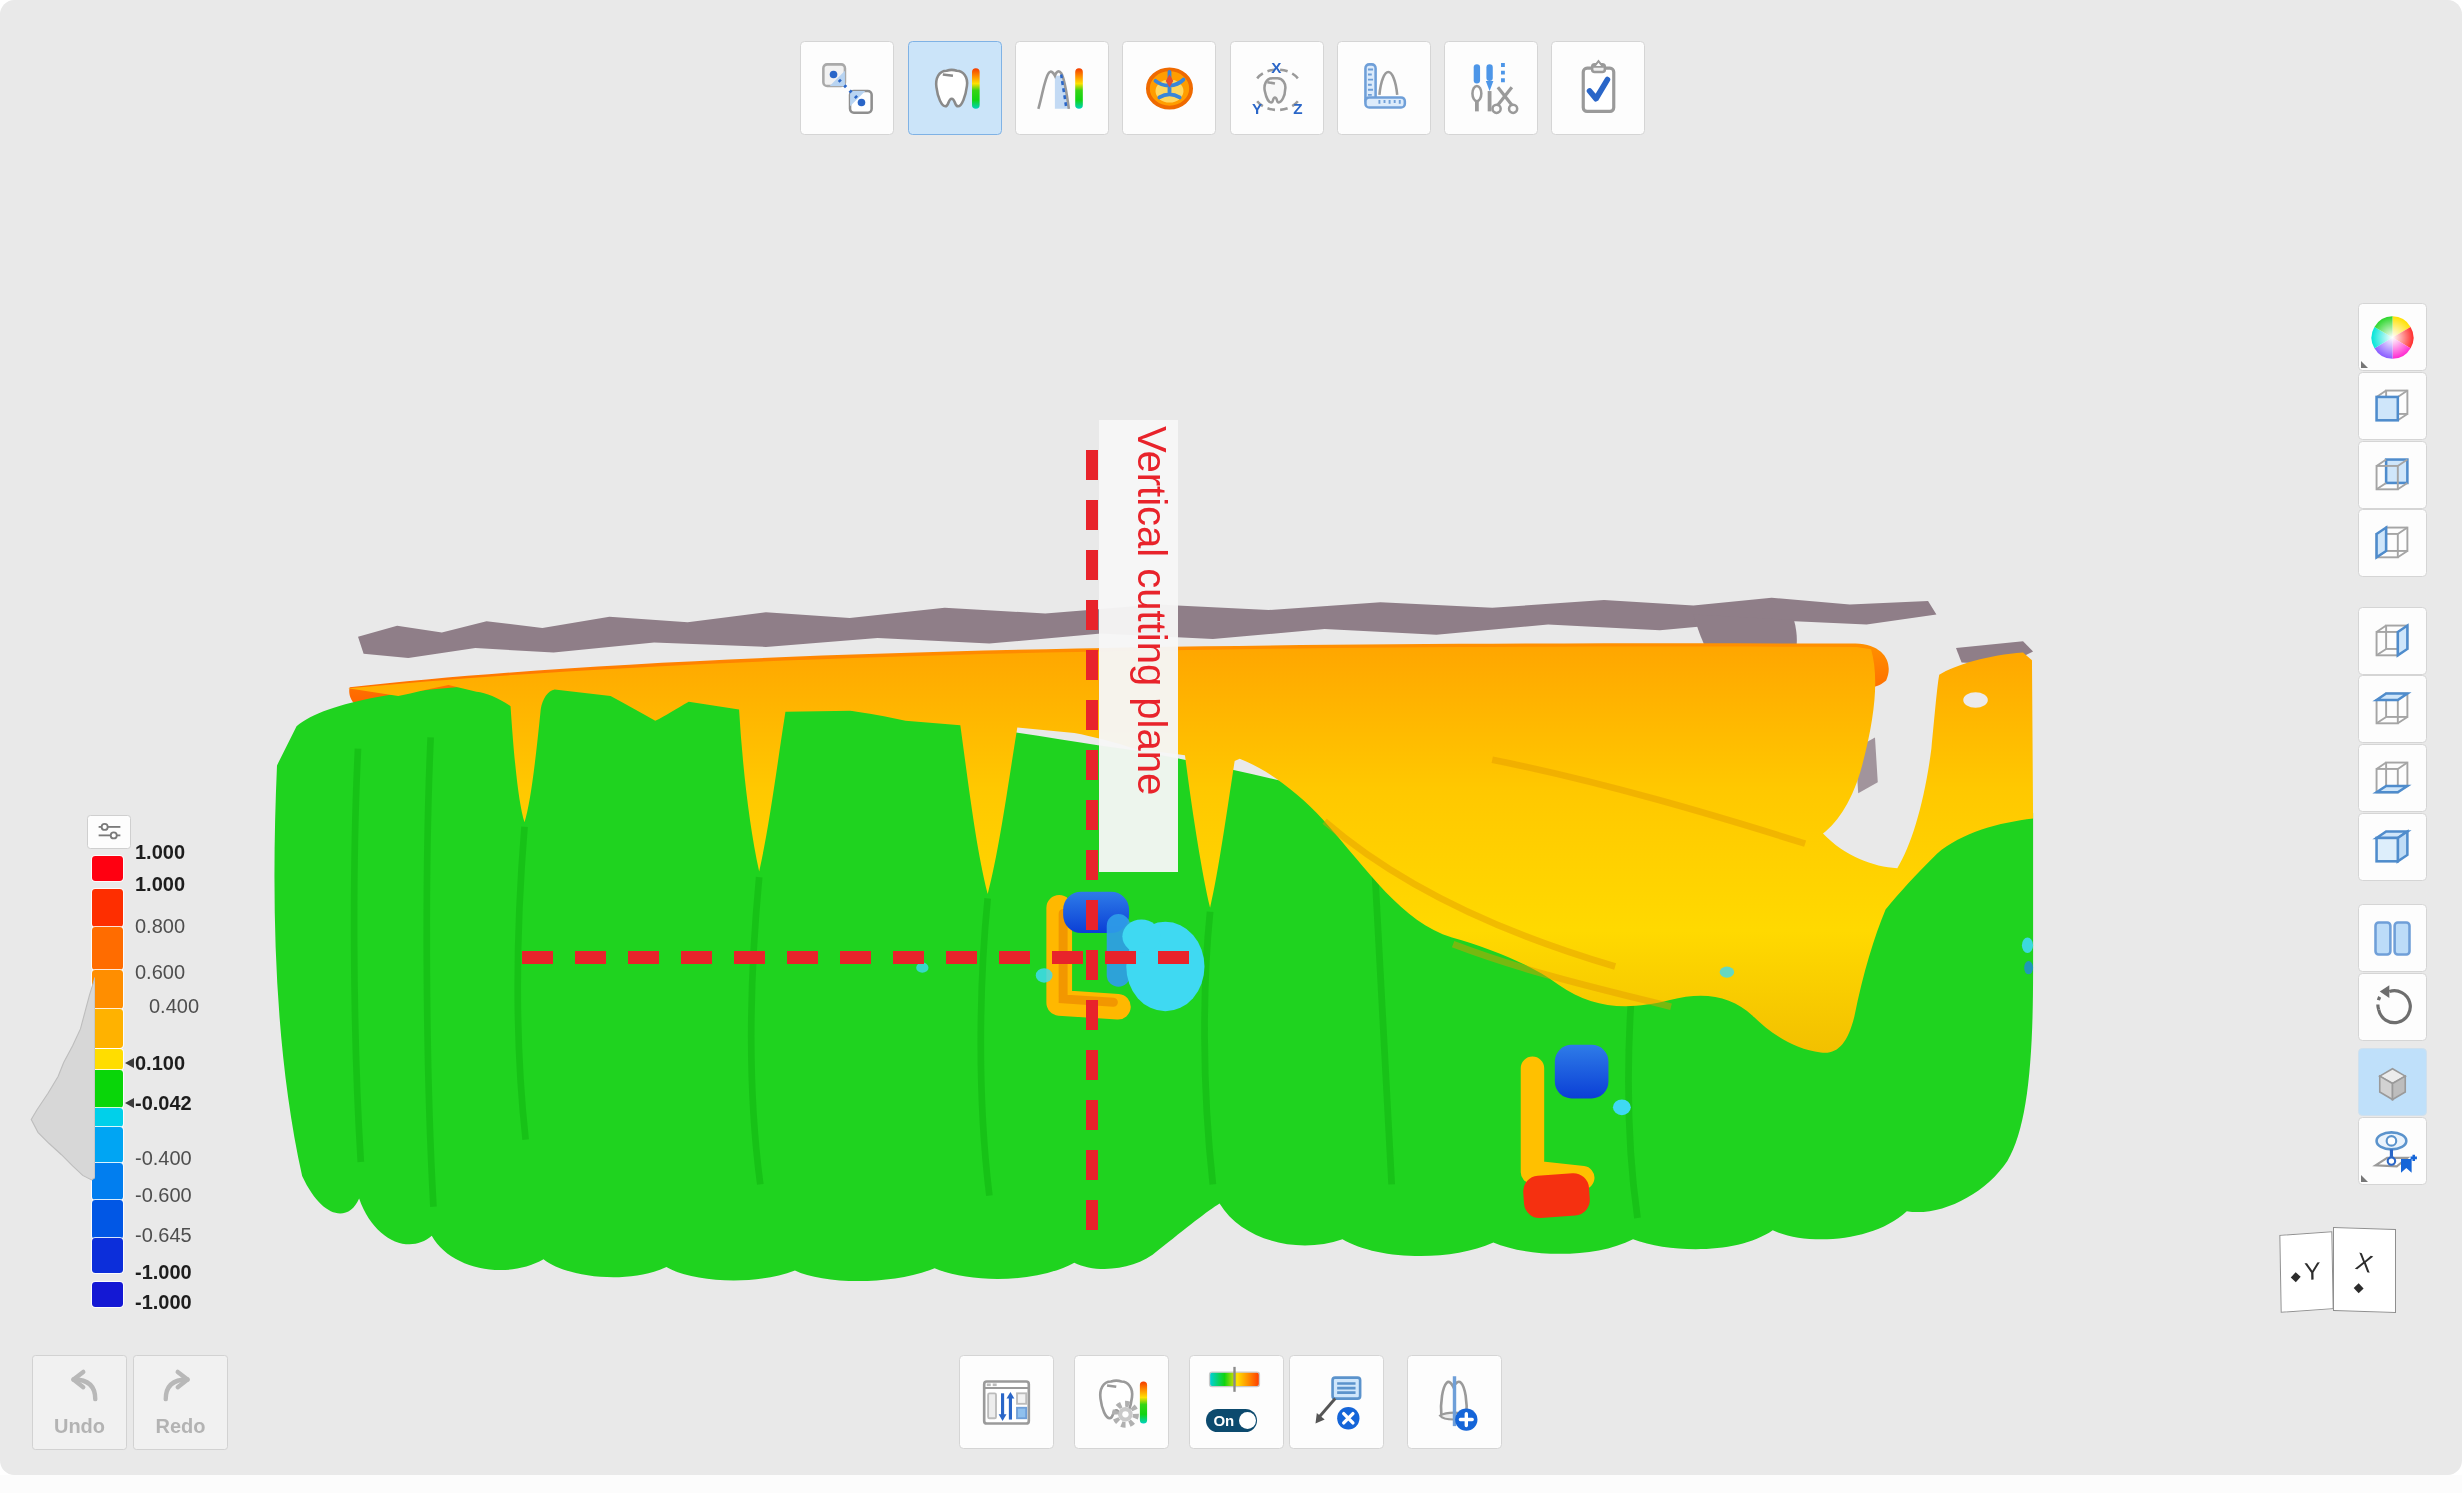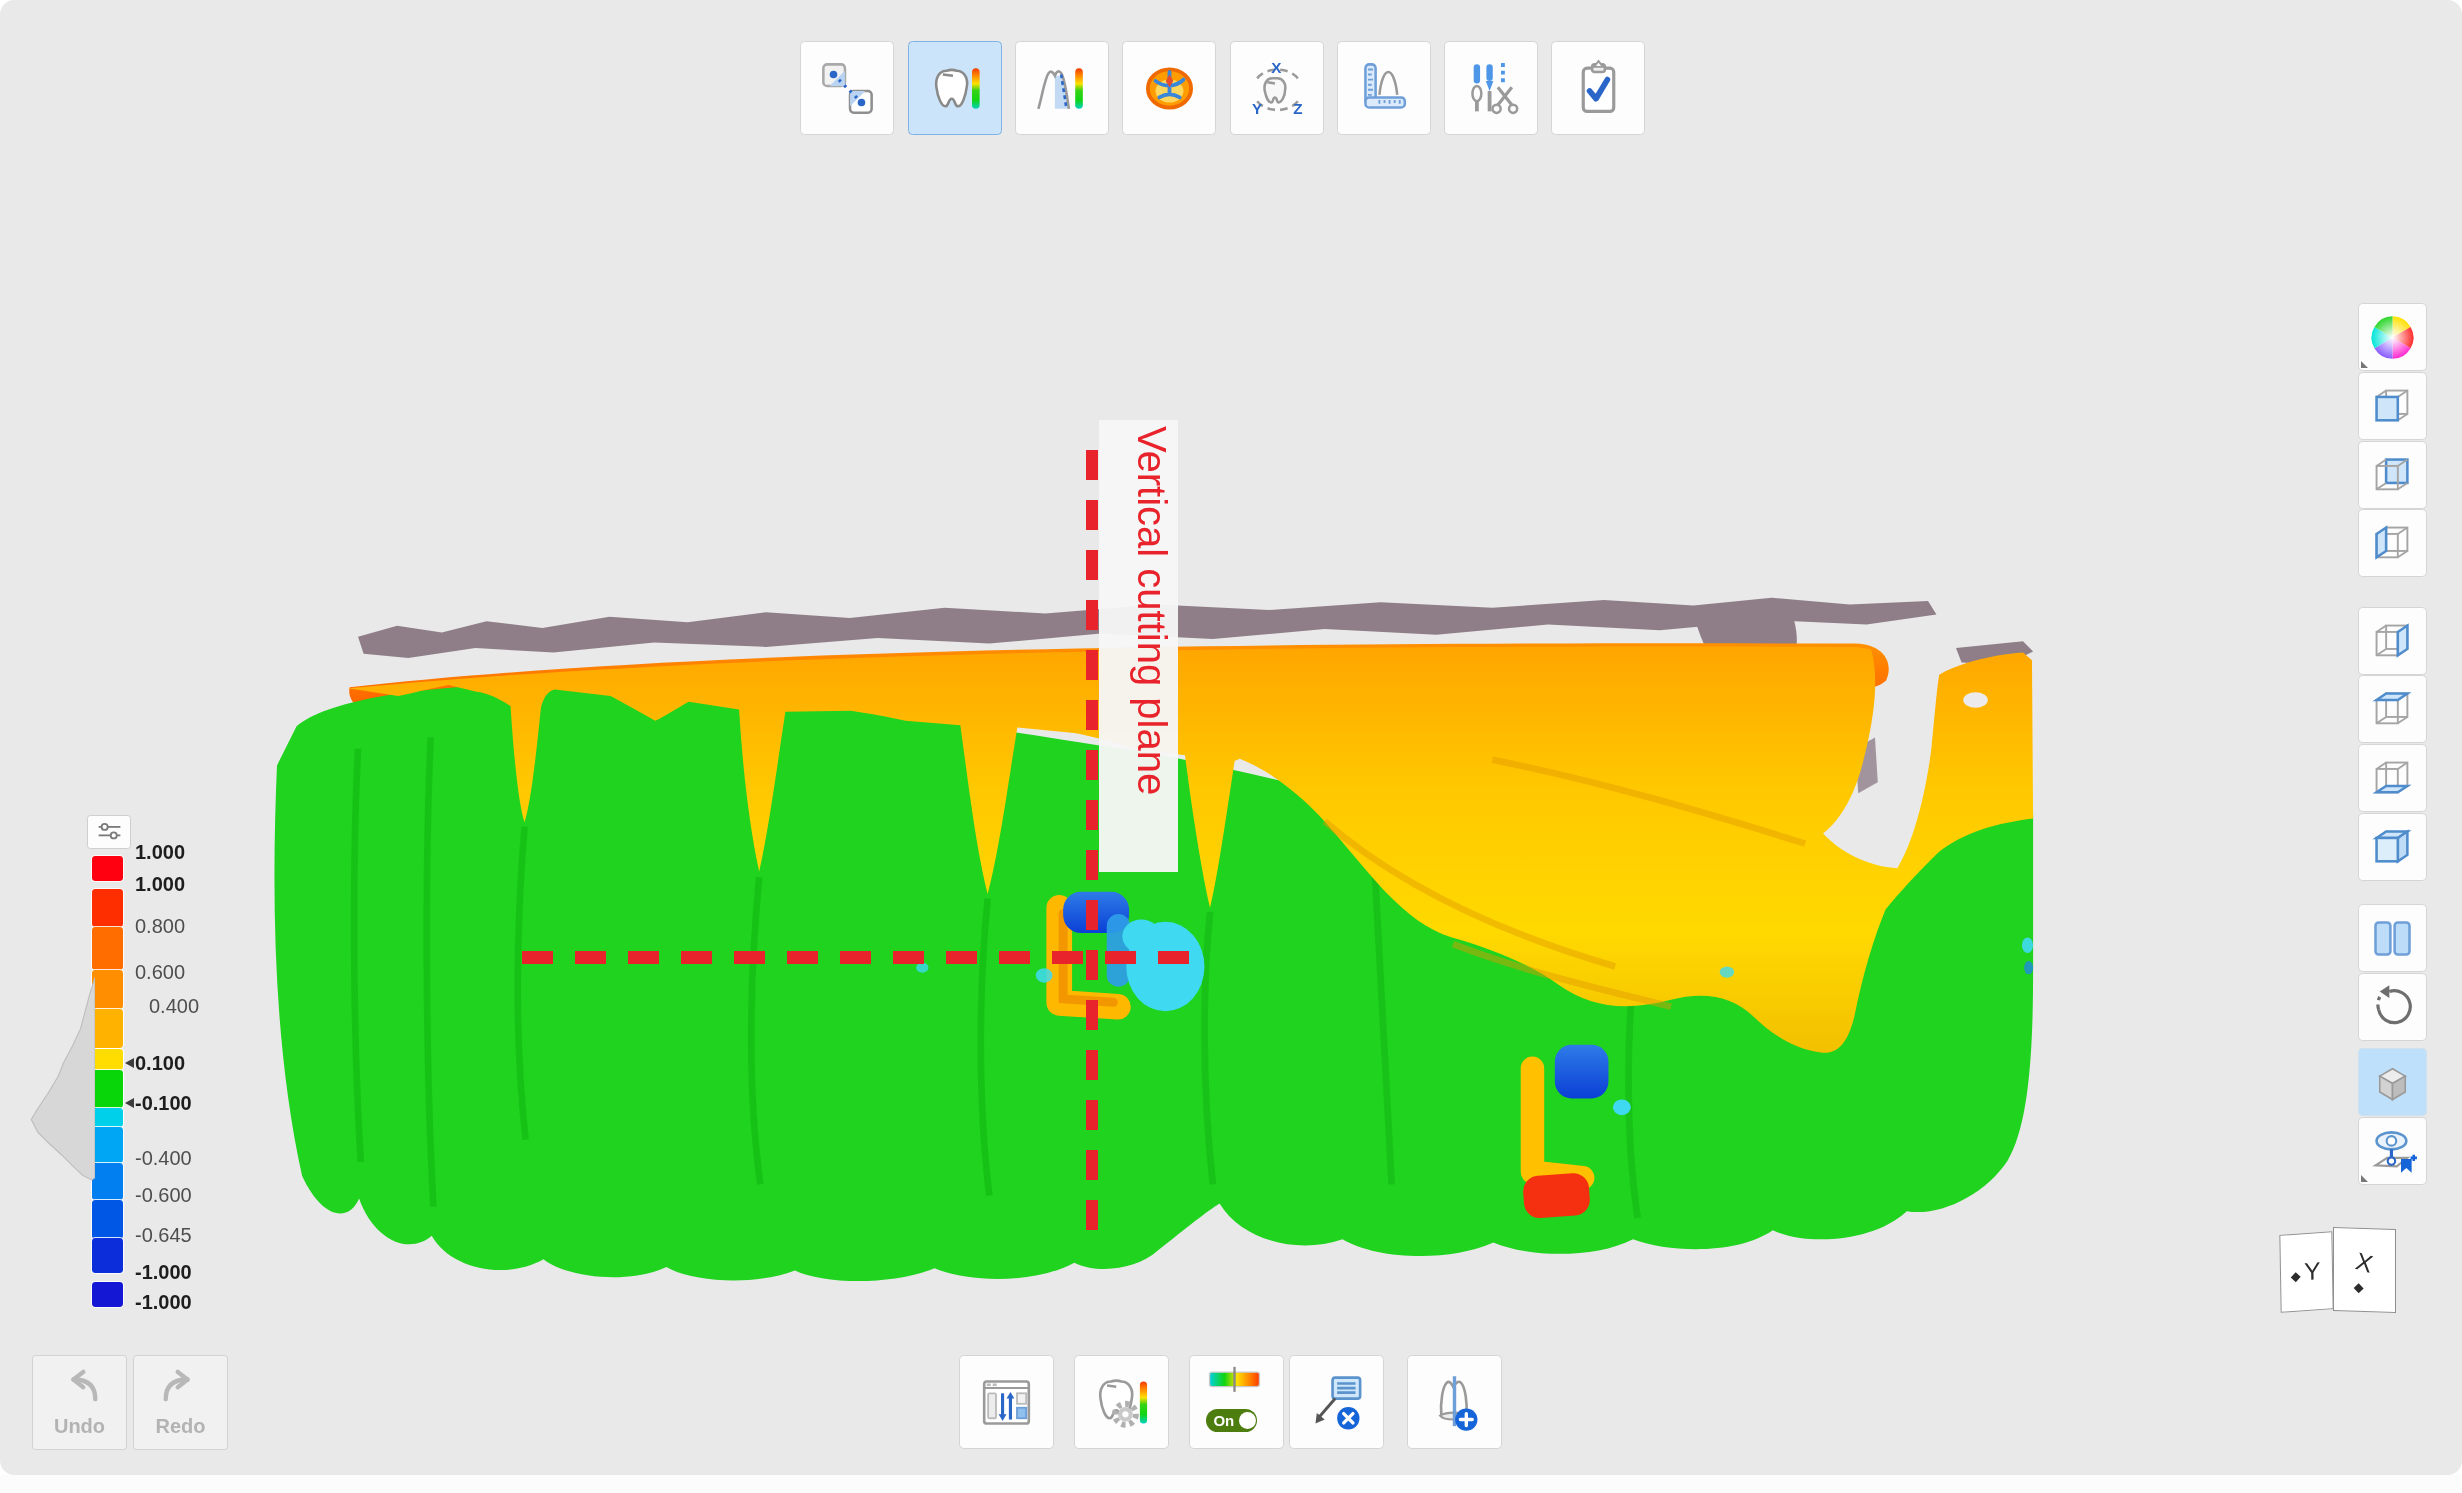--- a/index.html
+++ b/index.html
@@ -58,21 +58,21 @@
   
   #nav-cube { position:absolute; left:2280px; top:1227px; width:123px; height:95px; }
   .cube-face { position:absolute; background:#fff; border:1.7px solid #8f8f8f; display:flex; align-items:center; justify-content:center; }
   .cube-face.left { left:0; top:5.6px; width:53px; height:78px; transform:skewY(-3deg) rotate(-1deg); }
   .cube-face.right { left:53px; top:1.1px; width:63px; height:84px; transform:skewY(2deg); }
   .cube-face .fl { font-size:24.6px; color:#2c2c2c; font-weight:500; }
   .diam { display:inline-block; width:7.3px; height:7.3px; background:#2c2c2c; transform:rotate(45deg); margin-right:4.5px; }
   .cube-face.right .diam2 { position:absolute; left:21px; bottom:19px; width:7.3px; height:7.3px; background:#2c2c2c; transform:rotate(45deg); margin:0; }
 
   
-  .on-pill { position:absolute; left:15.6px; bottom:15.6px; width:51px; height:23.5px; background:#4d7c0f; border-radius:12.3px;
+  .on-pill { position:absolute; left:15.6px; bottom:15.6px; width:51px; height:23.5px; background:#0c4a6e; border-radius:12.3px;
              display:flex; align-items:center; padding-left:7.8px; gap:4.5px; }
   .on-pill .txt { color:#fff; font-size:15px; font-weight:700; }
   .on-pill .knob { width:17px; height:17px; border-radius:50%; background:#fff; }
 
   #model-viewport { position:absolute; left:263px; top:581px; width:1788px; height:704px; }
 </style>
 </head>
 <body>
 
 <div id="app">
@@ -407,21 +407,21 @@
       </div>
     <div id="scale-labels">
         <span class="sl b" style="top: 42px;">1.000</span>
         <span class="sl b" style="top: 74px;">1.000</span>
         <span class="sl" style="top: 116px;">0.800</span>
         <span class="sl" style="top: 162px;">0.600</span>
         <span class="sl" style="top: 196px; margin-left: 14px;">0.400</span>
         <span class="mk" style="top: 253px;"></span>
         <span class="sl b" style="top: 253px;">0.100</span>
         <span class="mk" style="top: 293px;"></span>
-        <span class="sl b" style="top: 293px;">-0.100</span>
+        <span class="sl b" style="top: 293px;">-0.042</span>
         <span class="sl" style="top: 348px;">-0.400</span>
         <span class="sl" style="top: 385px;">-0.600</span>
         <span class="sl" style="top: 425px;">-0.645</span>
         <span class="sl b" style="top: 462px;">-1.000</span>
         <span class="sl b" style="top: 492px;">-1.000</span>
       </div>
   </div>
   <svg id="histogram" width="66" height="208" viewBox="0 0 118 372">
     <path d="M118,8 L108,40 100,70 92,100 78,130 62,160 52,185 34,215 14,245 4,262 16,285 36,305 58,325 78,345 96,362 112,370 118,366 Z" fill="#d7d7d7" stroke="#bdbdbd" stroke-width="2"></path>
   </svg>

